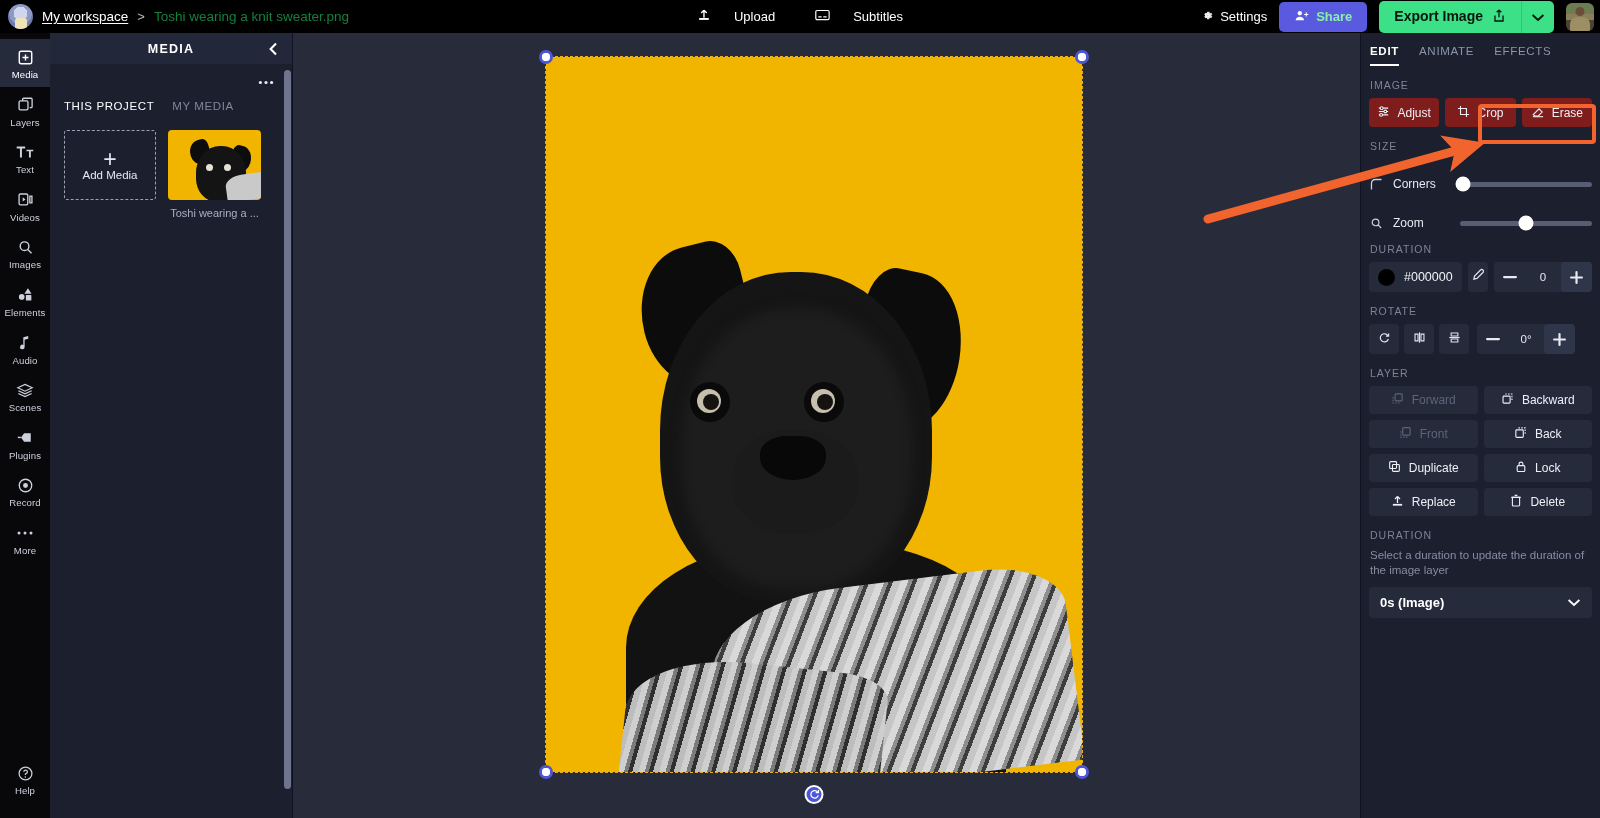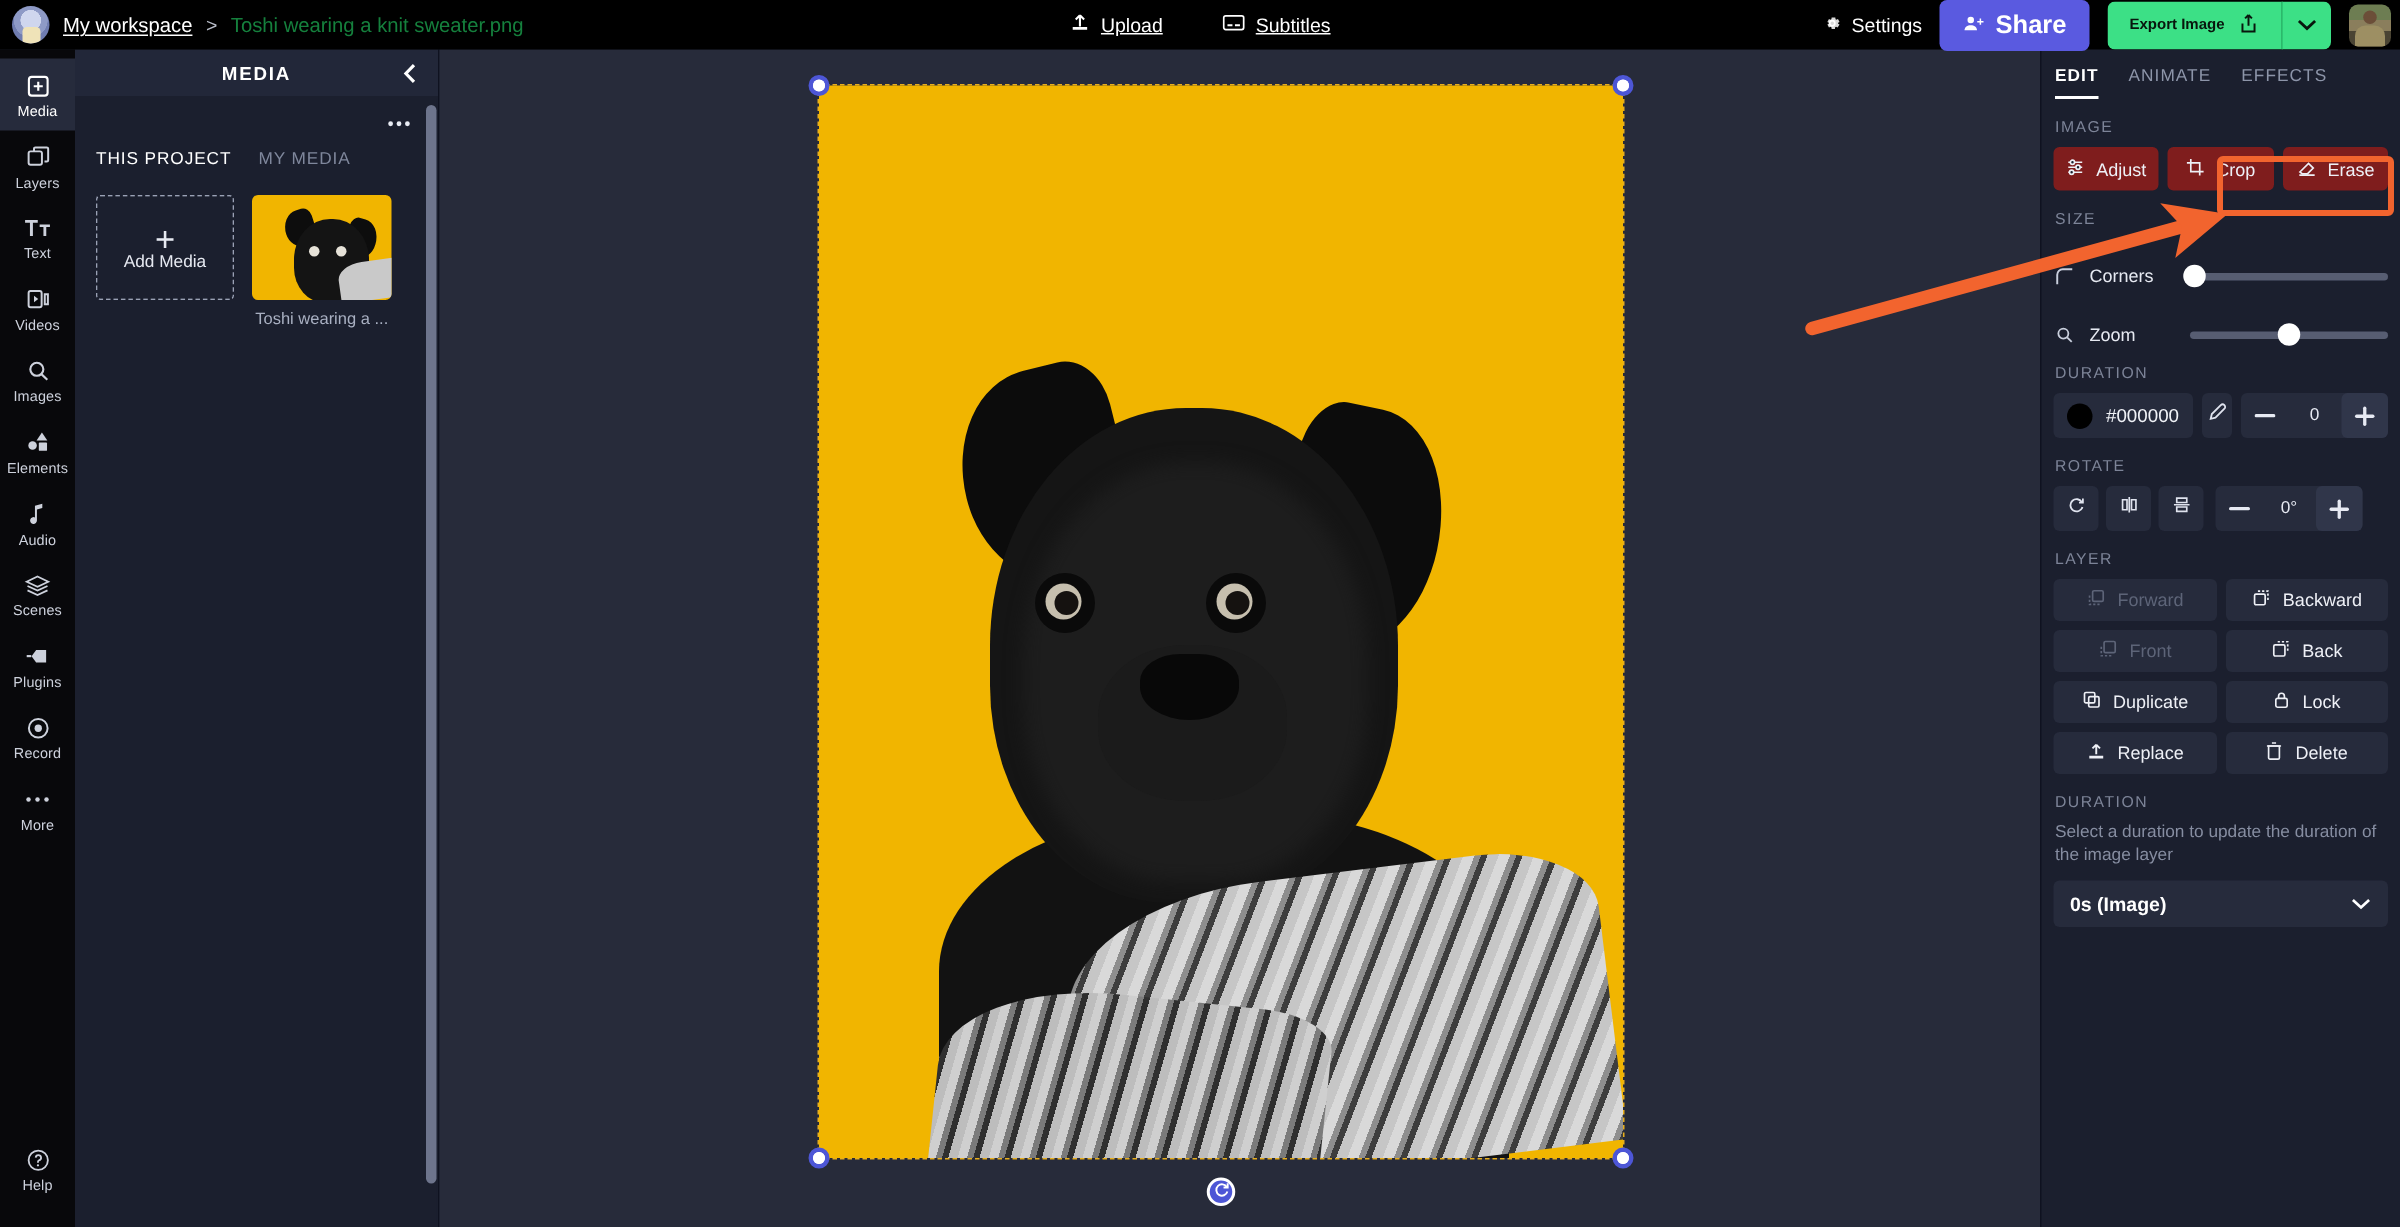--- a/index.html
+++ b/index.html
@@ -31,35 +31,35 @@
     text-underline-offset: 2px; cursor: pointer; white-space: nowrap;
   }
   .crumb-sep { color: #b8bcc8; font-size: 13px; }
   .crumb-cur { color: #15803d; font-size: 13.5px; white-space: nowrap; }
 
   .tb-center {
     position: absolute; left: 50%; transform: translateX(-50%);
     display: flex; align-items: center; gap: 28px;
   }
   .tb-btn {
-    display: flex; align-items: center; gap: 7px; color: #ffffff;
-    font-size: 13px; cursor: pointer; padding: 4px 6px; border-radius: 4px; text-decoration: underline;
+    display: flex; align-items: center; gap: 23px; color: #ffffff;
+    font-size: 13px; cursor: pointer; padding: 4px 6px; border-radius: 4px;
   }
   .tb-right {
     margin-left: auto; display: flex; align-items: center; gap: 12px; padding-right: 6px;
   }
   .settings-btn { display:flex; align-items:center; gap:6px; color:#fff; font-size:13px; cursor:pointer; }
   .share-btn {
-    background: #5a5ae0; color: #ffffff; font-size: 17px; font-weight: 600;
+    background: #5a5ae0; color: #86efac; font-size: 13px; font-weight: 600;
     border-radius: 5px; padding: 7px 15px; display: flex; align-items: center; gap: 7px; cursor: pointer;
   }
   .export-grp { display: flex; align-items: stretch; border-radius: 5px; overflow: hidden; }
   .export-btn {
-    background: #3ce086; color: #08160d; font-weight: 700; font-size: 10px;
-    padding: 7px 15px; display: flex; align-items: center; gap: 9px; cursor: pointer;
+    background: #3ce086; color: #08160d; font-weight: 700; font-size: 14px;
+    padding: 7px 15px; display: flex; align-items: flex-start; gap: 9px; cursor: pointer;
   }
   .export-caret {
     background: #3ce086; color: #08160d; width: 33px; display: flex;
     align-items: center; justify-content: center; cursor: pointer;
     border-left: 1.5px solid #2cc873;
   }
   .avatar-user {
     width: 28px; height: 28px; border-radius: 6px; overflow: hidden; flex: 0 0 28px;
     background: linear-gradient(#6d7d52 0 38%, #8a7e5c 38% 62%, #4a4433 62% 100%);
     position: relative; cursor: pointer;

